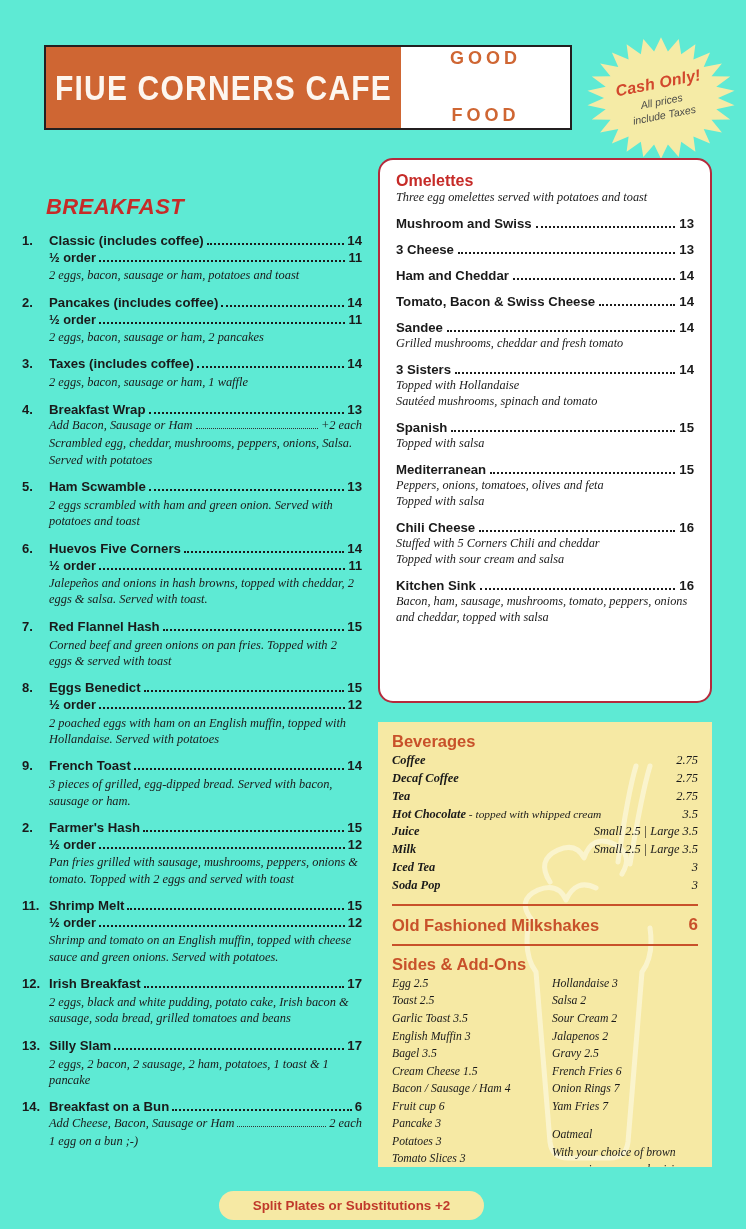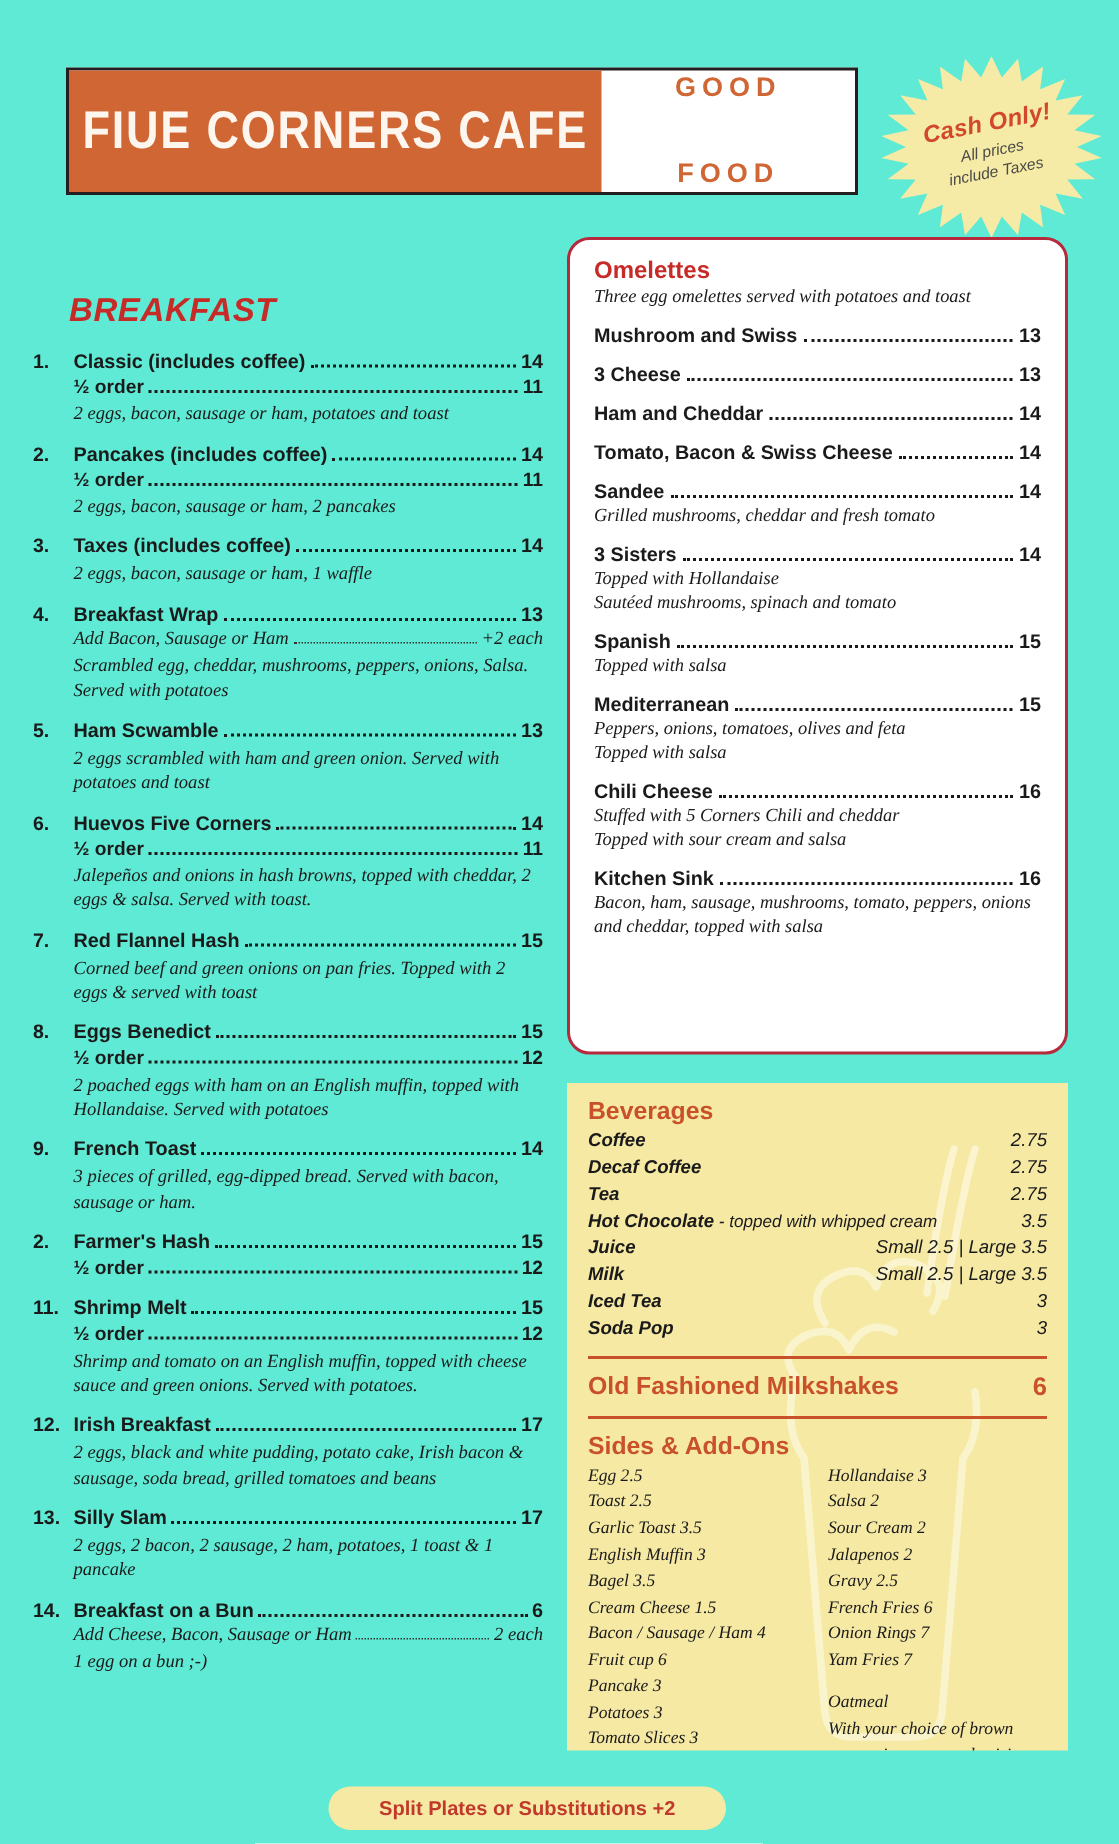--- a/index.html
+++ b/index.html
@@ -66,27 +66,27 @@
      line-height:1.3; color:#1a1a1a; }
 
   
   .yellow { position:absolute; left:378px; top:722px; width:334px; height:445px;
      background:#f6e9a4; padding:10px 14px 0 14px; overflow:hidden; }
   .glass { position:absolute; left:120px; top:10px; width:180px; height:430px;
      opacity:.55; pointer-events:none; }
   .y-content { position:relative; z-index:2; }
   .y-head { color:#c8512a; font-size:16.5px; font-weight:bold; margin-bottom:1px; }
   .bev-row { display:flex; justify-content:space-between; align-items:flex-end;
-     font-family:Liberation Sans, sans-serif; font-size:12.4px; color:#1a1a1a;
+     font-family:Liberation Serif, serif; font-size:12.4px; color:#1a1a1a;
      line-height:1.44; }
   .bev-name { font-weight:bold; font-style:italic; }
   .bev-name .light { font-weight:normal; font-size:11.4px; }
   .bev-price { font-style:italic; white-space:nowrap; }
   .divider { border-top:2.2px solid #c8512a; margin:9px 0 9px 0; }
-  .shake-row { display:flex; justify-content:space-between; align-items:center; }
+  .shake-row { display:flex; justify-content:space-between; align-items:flex-end; }
   .shake-price { color:#c8512a; font-size:17px; font-weight:bold; }
   .shake-sub { font-family:"Liberation Serif", serif; font-style:italic; font-size:13px;
      color:#1a1a1a; }
   .sides-cols { display:flex; gap:14px; margin-top:1px; }
   .sides-col { flex:1; }
   .side-line { font-family:"Liberation Serif", serif; font-style:italic; font-size:11.7px;
      color:#1a1a1a; line-height:1.5; }
   .side-gap { height:11px; }
 
   
@@ -237,20 +237,21 @@
           <div class="row">
             <span class="nm">Farmer's Hash</span>
             <span class="dots"></span>
             <span class="pr">15</span>
           </div>
           <div class="row sub">
             <span class="nm">½ order</span>
             <span class="dots"></span>
             <span class="pr">12</span>
           </div>
+          <div class="desc">Pan fries grilled with sausage, mushrooms, peppers, onions &amp; tomato. Topped with 2 eggs and served with toast</div>
         </div>
         <div class="item">
           <span class="item-num">11.</span>
           <div class="row">
             <span class="nm">Shrimp Melt</span>
             <span class="dots"></span>
             <span class="pr">15</span>
           </div>
           <div class="row sub">
             <span class="nm">½ order</span>

